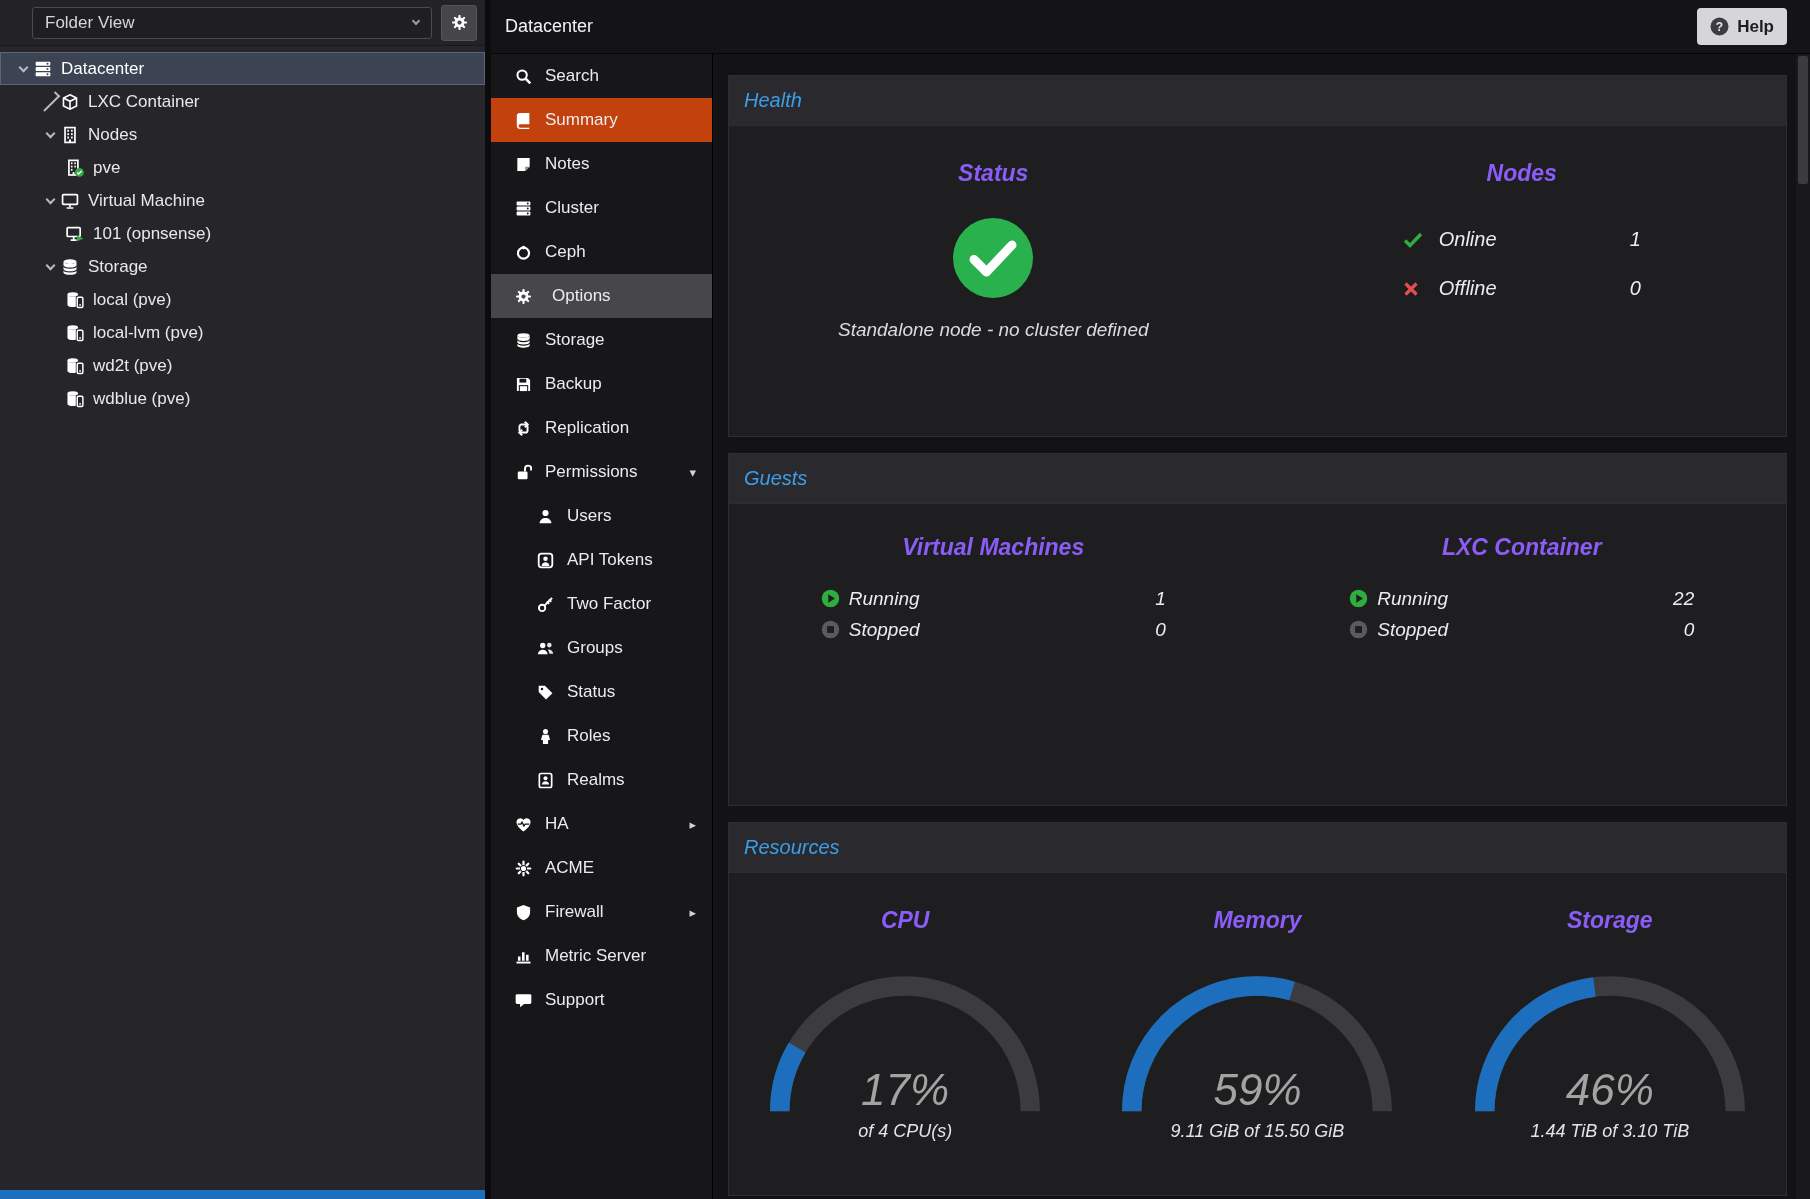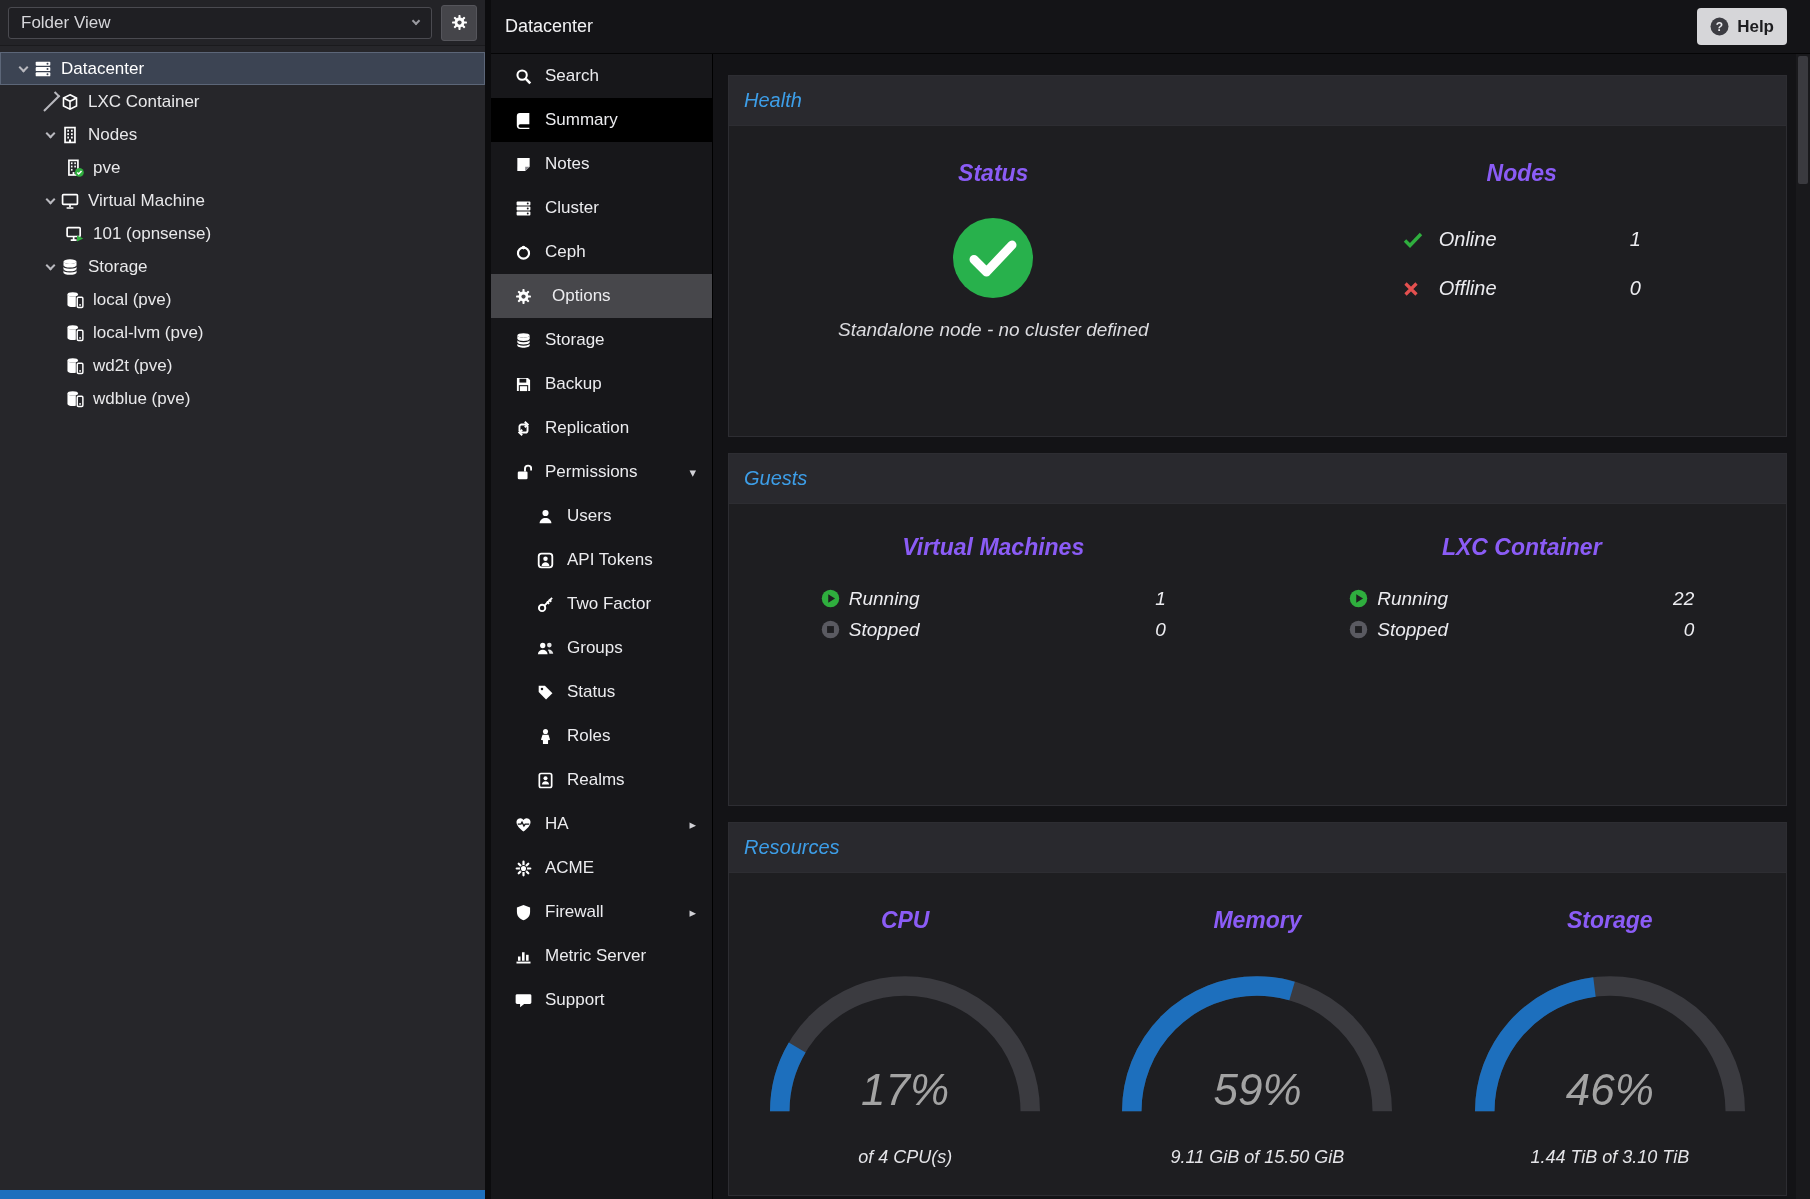--- a/index.html
+++ b/index.html
@@ -3,21 +3,21 @@
 <meta charset="utf-8">
 <style>
   * { box-sizing: border-box; margin: 0; padding: 0; }
   html,body { width:1810px; height:1199px; overflow:hidden; }
   body { background:#0c0c0e; font-family:"Liberation Sans","DejaVu Sans",sans-serif; -webkit-font-smoothing:antialiased; }
   .app { display:flex; width:1810px; height:1199px; }
 
   
   .left-panel { width:485px; background:#26262a; display:flex; flex-direction:column; position:relative; }
   .tree-toolbar { height:46px; background:#232327; border-bottom:1px solid #1a1a1d; display:flex; align-items:center; padding:0 8px; gap:9px; flex:none; }
-  .view-select { flex:1; height:32px; background:#1f1f23; border:1px solid #4a4a50; border-radius:3px; display:flex; align-items:center; padding:0 12px; color:#d6d6da; font-size:17px; cursor:pointer; }
+  .view-select { flex:1; height:32px; background:#1f1f23; border:1px solid #4a4a50; border-radius:3px; display:flex; align-items:center; padding:0 12px; color:#d6d6da; font-size:17px; cursor:pointer;margin-left:24px; }
   .view-select .chev { margin-left:auto; border-color:#9a9aa0; }
   .gear-btn { width:36px; height:36px; flex:none; background:#45454a; border:1px solid #55555b; border-radius:3px; display:flex; align-items:center; justify-content:center; cursor:pointer; }
   .tree { flex:1; padding-top:6px; overflow:hidden; }
   .trow { display:flex; align-items:center; height:33px; color:#e8e8ea; font-size:17px; cursor:pointer; white-space:nowrap; }
   .lvl0 { padding-left:12px; } .lvl1 { padding-left:39px; } .lvl2 { padding-left:66px; }
   .trow.selected { background:#3c4453; outline:1px solid #5c6678; outline-offset:-1px; color:#ffffff; }
   .tw { width:22px; flex:none; display:flex; align-items:center; justify-content:center; }
   .ticon { width:25px; flex:none; display:flex; align-items:center; }
   .ti { width:18px; height:18px; display:block; }
   .tlabel { padding-left:2px; }
@@ -35,21 +35,21 @@
   .crumb { color:#f2f2f4; font-size:18px; }
   .help-btn { margin-left:auto; display:flex; align-items:center; gap:8px; background:#d6d6d9; color:#1d1d20; font-size:17px; font-weight:bold; border:none; border-radius:4px; height:37px; padding:0 13px; cursor:pointer; }
   .right-body { flex:1; display:flex; min-height:0; }
 
   
   .nav { width:222px; flex:none; background:#17171a; border-right:1px solid #000; overflow:hidden; }
   .nav-item { display:flex; align-items:center; height:44px; padding:0 16px 0 20px; color:#ececef; font-size:17px; cursor:pointer; }
   .nav-item .nicon { width:25px; flex:none; margin-right:9px; display:flex; justify-content:center; align-items:center; }
   .i { width:17px; height:17px; display:block; }
   .nav-item.sub { padding-left:42px; }
-  .nav-item.selected { background:#000000; }
+  .nav-item.selected { background:#c2410c; }
   .nav-item.hovered { background:#47474b;gap:7px; }
   .nav-caret { margin-left:auto; color:#d2d2d7; font-size:13px; line-height:1; }
 
   
   .content { flex:1; background:#131316; padding:21px 9px 0 15px; overflow:hidden; min-width:0;font-style:italic; }
   .section { margin-bottom:16px; }
   .section-header { height:50px; background:#29292e; border:1px solid #2d2d32; border-bottom:none; display:flex; align-items:center; padding:0 15px; color:#3d9ee8; font-size:20px; }
   .panel { background:#1e1e21; border:1px solid #2d2d32; }
   .coltitle { font-size:23px; font-weight:bold; color:#8b5cf6; }
 
@@ -66,21 +66,21 @@
   .gcol { flex:1; text-align:center; padding-top:30px; }
   .grows { width:345px; margin:22px auto 0; text-align:left; }
   .grow { display:flex; align-items:center; height:31px; font-size:19px; color:#ececf0; }
   .grow .sicon { width:28px; flex:none; display:flex; align-items:center; }
 
   .resources-panel { height:324px; display:flex; }
   .rcol { flex:1; text-align:center; padding-top:34px; }
   .gauge-wrap { position:relative; width:300px; margin:22px auto 0; }
   svg.gauge { display:block; width:300px; height:165px; }
   .gauge-value { position:absolute; left:0; right:0; bottom:6px; font-size:44px; color:#a3a3a3; }
-  .gauge-sub { margin-top:26px; font-size:18px; color:#e4e4e8; }
+  .gauge-sub { margin-top:0; font-size:18px; color:#e4e4e8; }
 
   .vscroll { width:14px; flex:none; background:#19191c; position:relative; }
   .vthumb { position:absolute; top:2px; left:2px; right:2px; height:128px; background:#3a3a3f; border-radius:2px; }
 </style>
 </head>
 <body>
 
 <div class="app">
 
   <aside class="left-panel">

